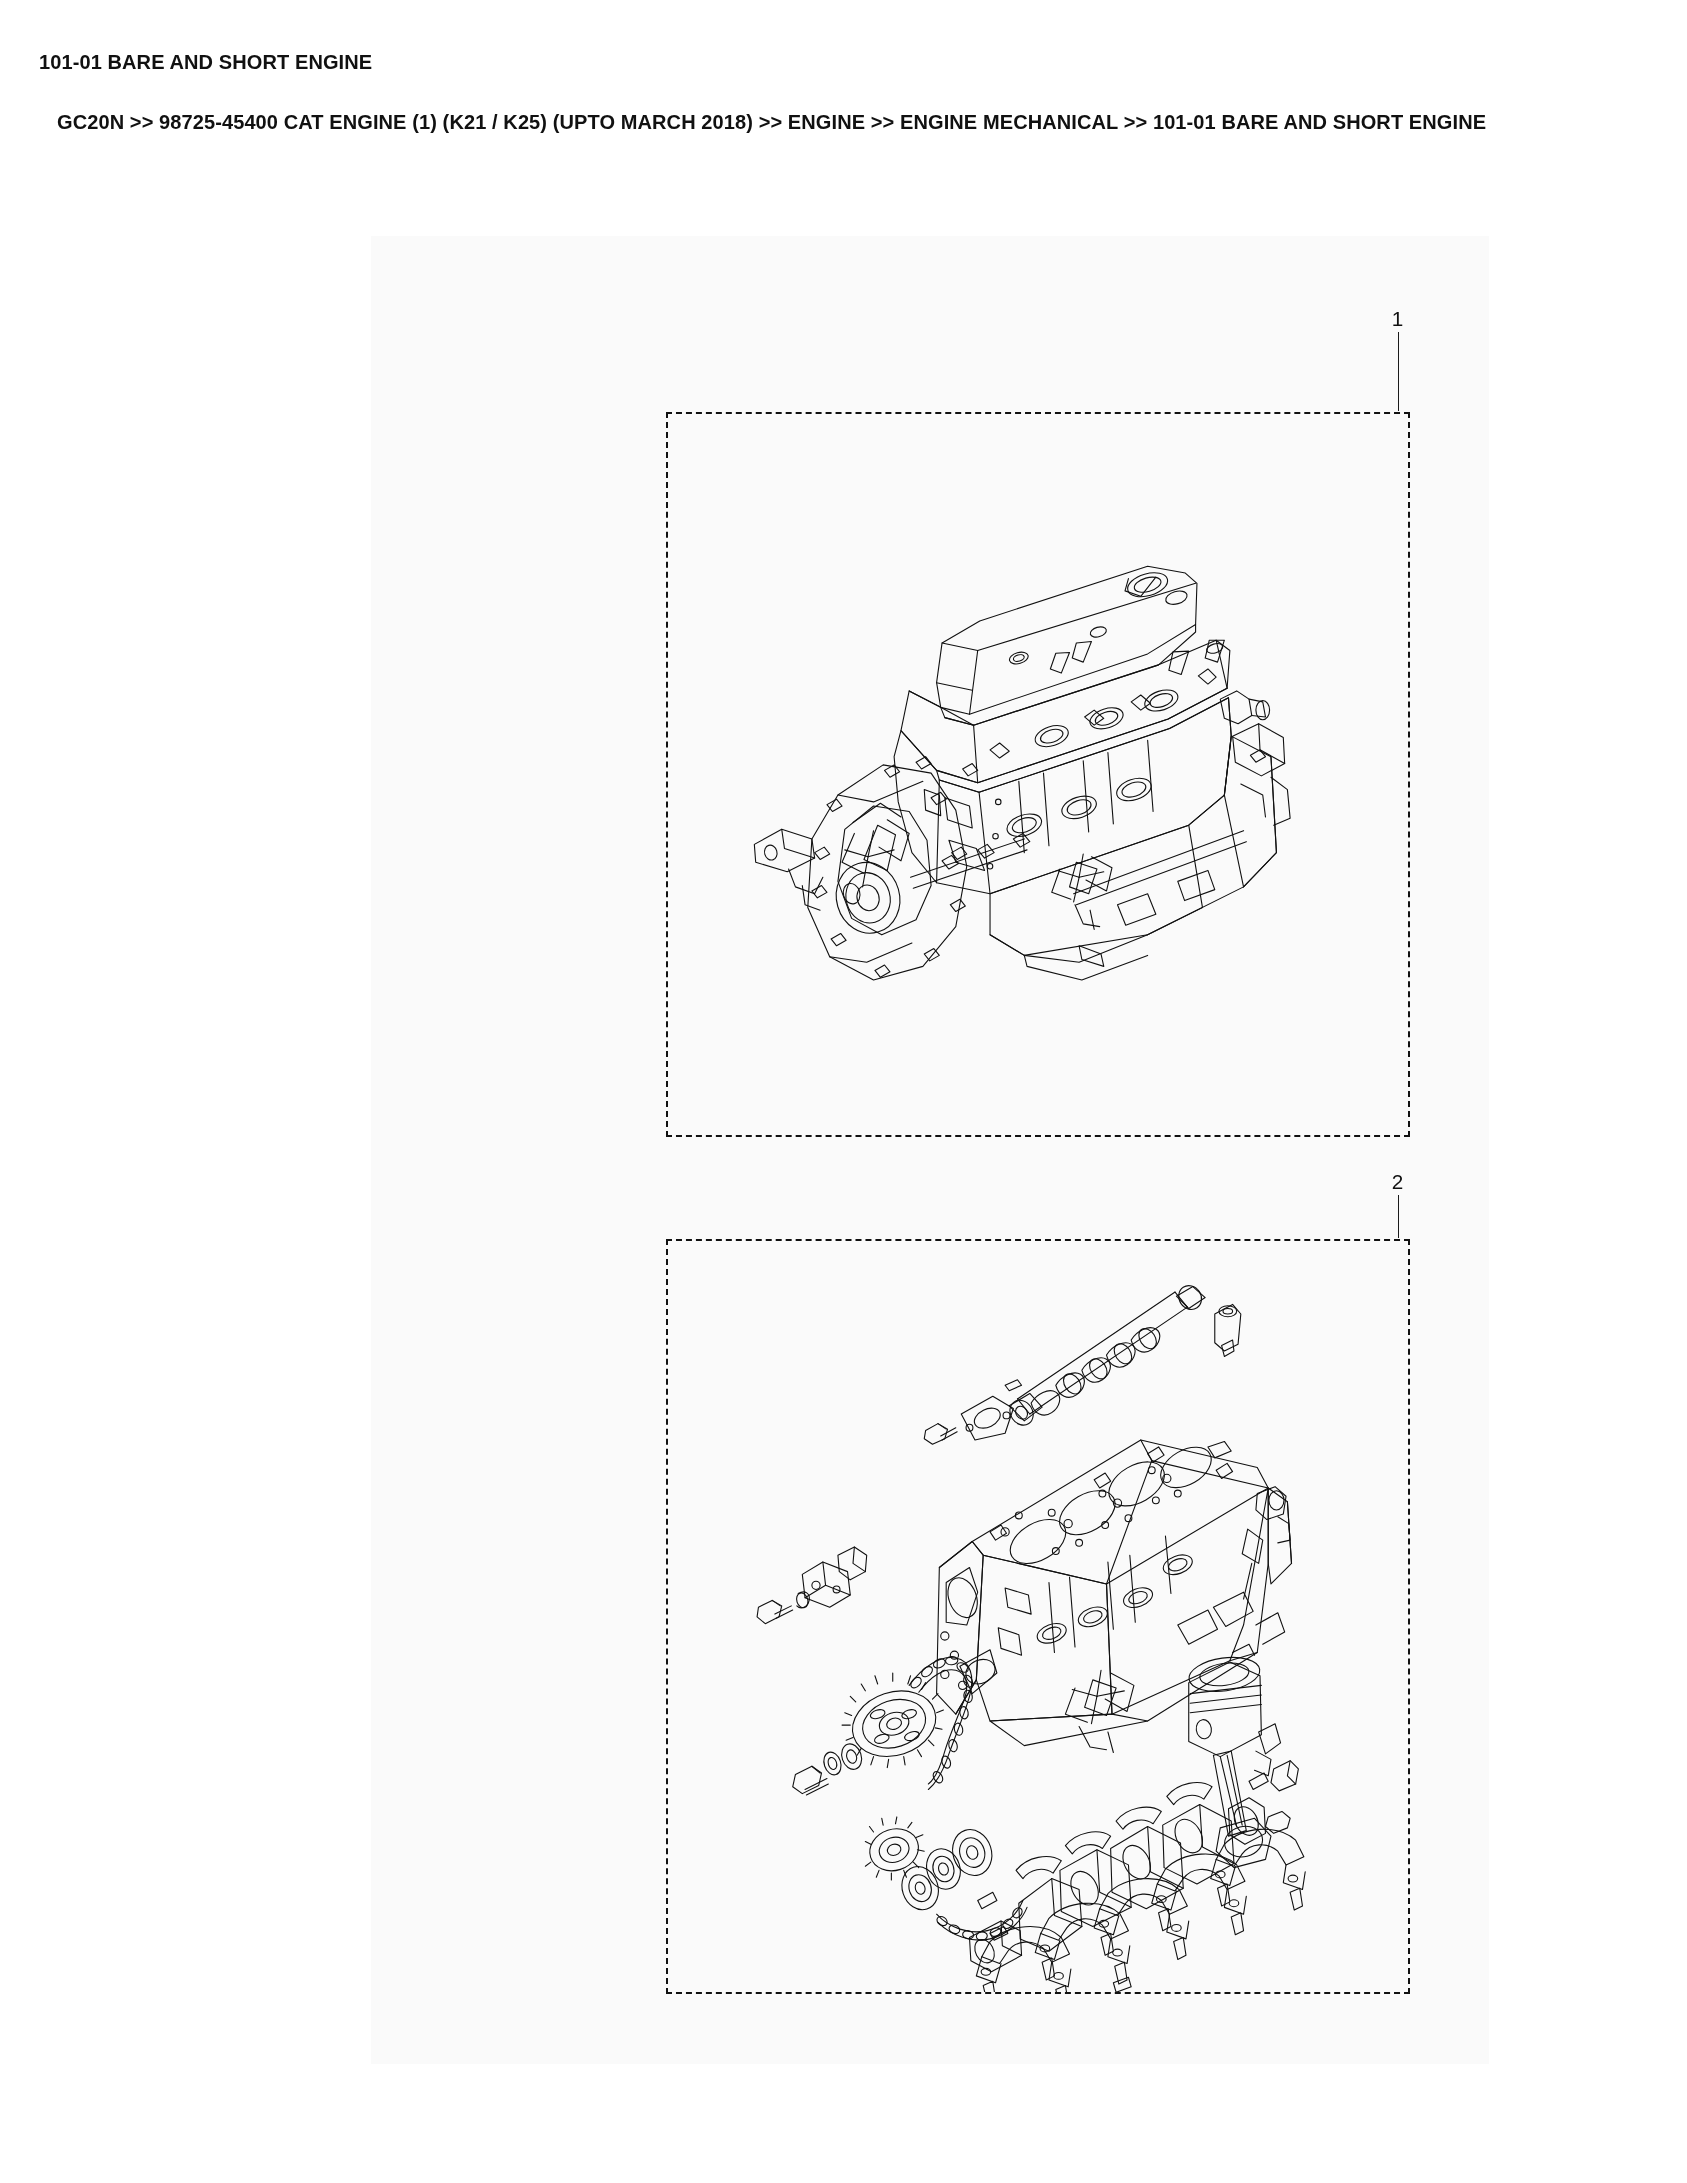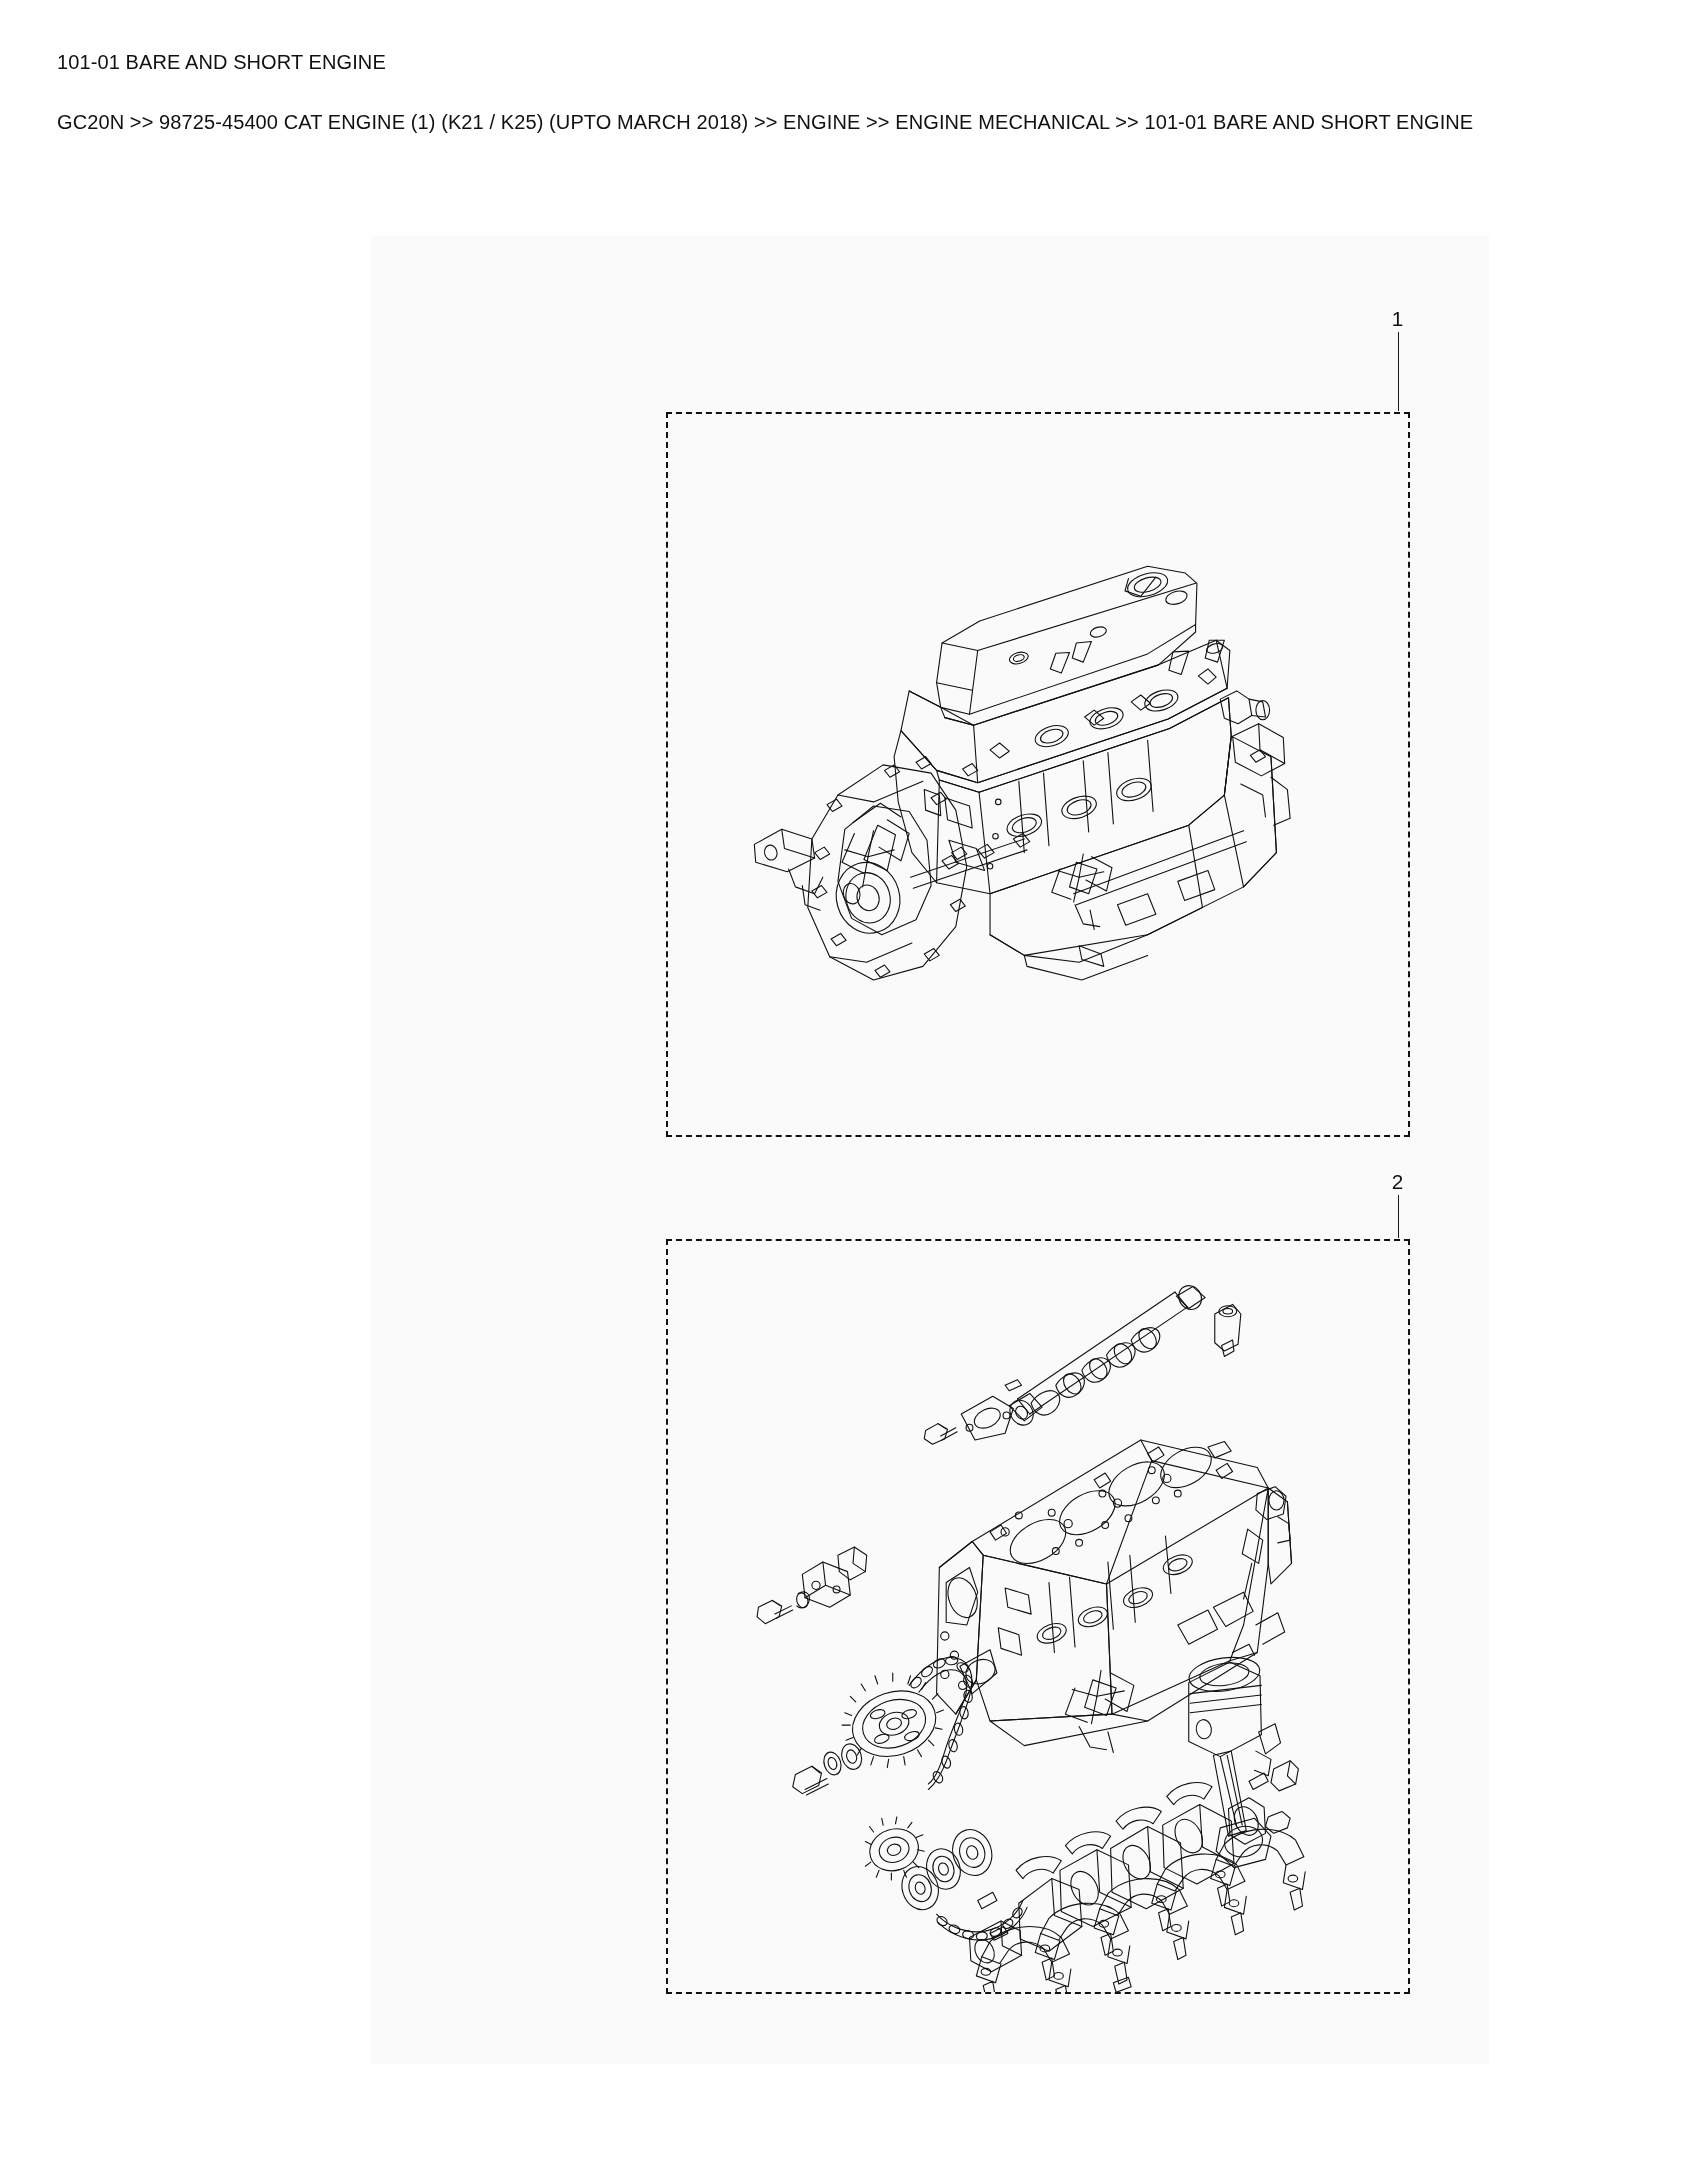--- a/index.html
+++ b/index.html
@@ -5,27 +5,27 @@
   html,body{margin:0;padding:0;}
   body{
     width:1687px;height:2183px;
     background:#ffffff;
     font-family:"Liberation Sans","DejaVu Sans",sans-serif;
     color:#111111;
     position:relative;
     overflow:hidden;
   }
   .page-title{
-    position:absolute;left:57px;top:51px;
-    font-size:20px;font-weight:normal;letter-spacing:0.1px;
+    position:absolute;left:39px;top:51px;
+    font-size:20px;font-weight:bold;letter-spacing:0.1px;
     white-space:nowrap;
   }
   .breadcrumb{
     position:absolute;left:57px;top:110px;width:1578px;
-    font-size:20px;font-weight:normal;line-height:1.28;
+    font-size:20px;font-weight:bold;line-height:1.28;
     letter-spacing:0.1px;
   }
   .diagram-canvas{
     position:absolute;left:371px;top:236px;
     width:1118px;height:1828px;
     background:#fafafa;
   }
   .fig-group{position:absolute;left:0;top:0;width:100%;height:100%;}
   .callout{
     position:absolute;

